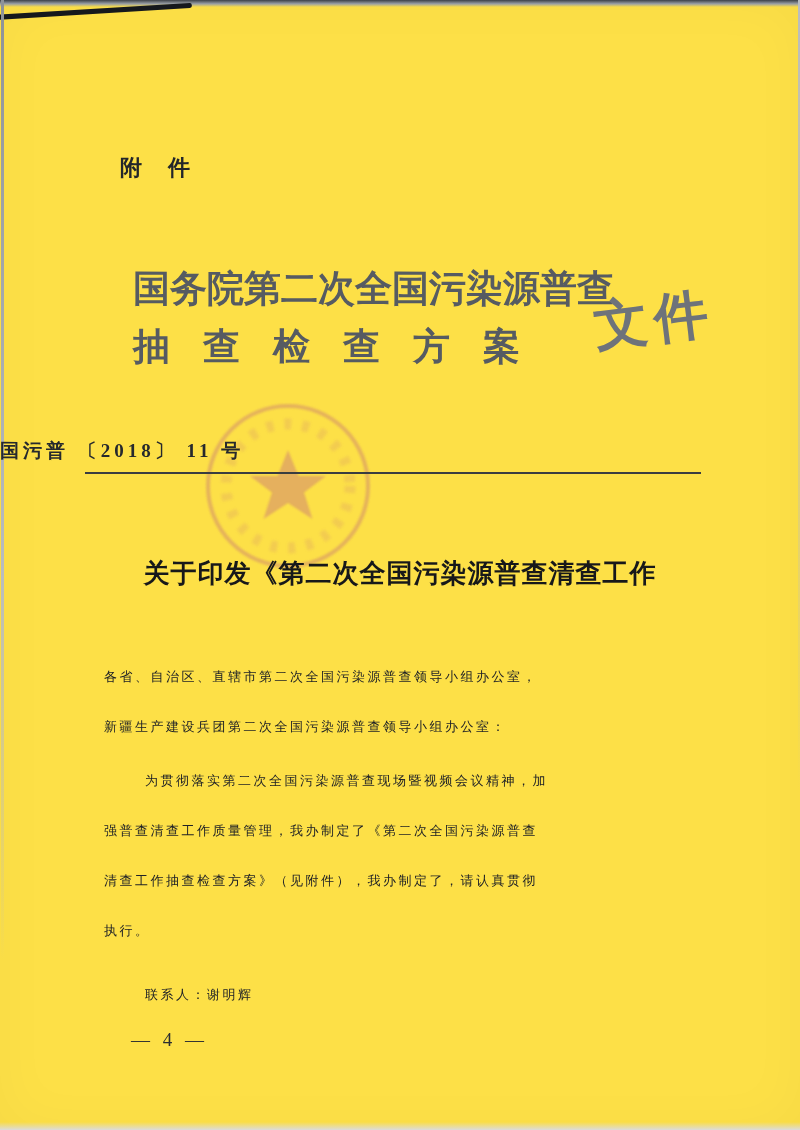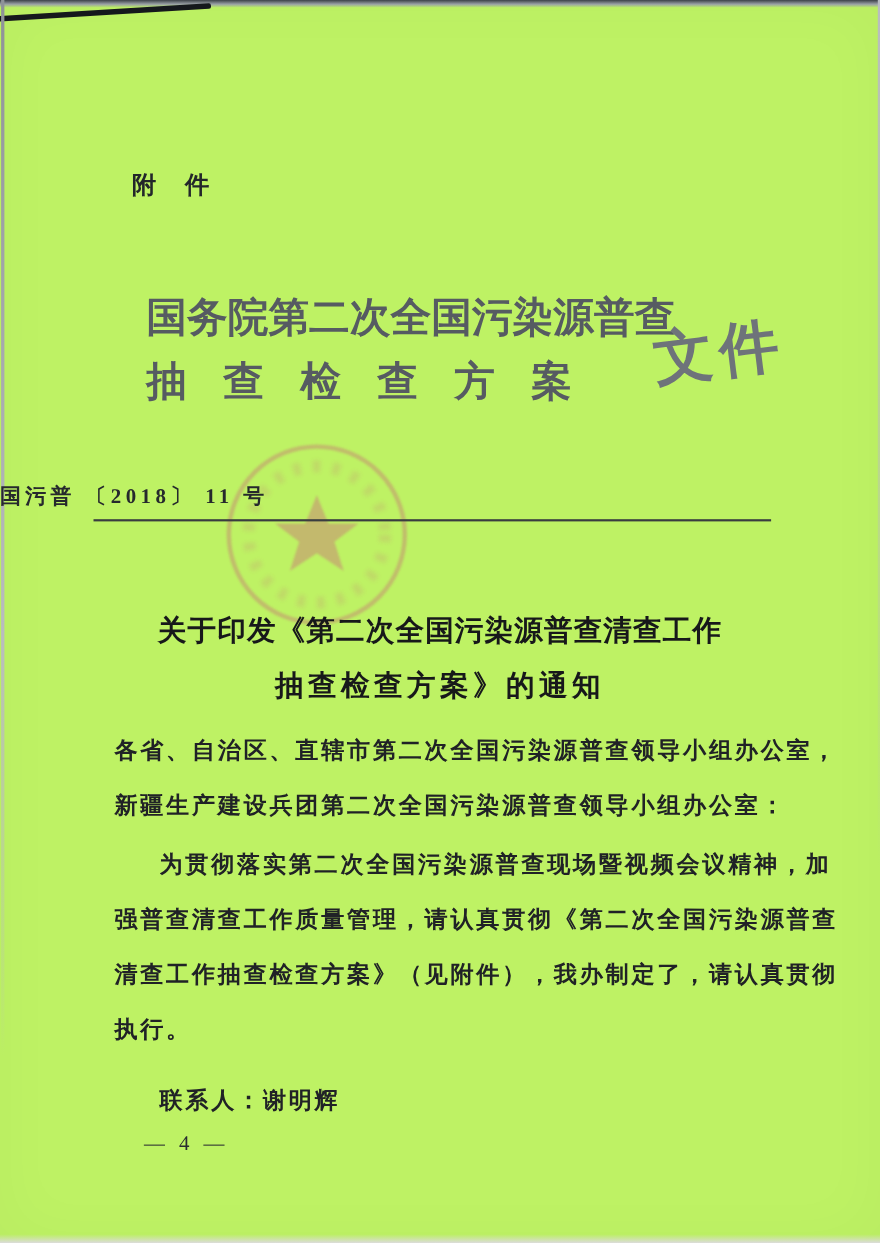--- a/index.html
+++ b/index.html
@@ -1,20 +1,20 @@
 <!DOCTYPE html>
 <html><head>
 <meta charset="utf-8">
 <style>
   html,body{margin:0;padding:0;background:#e9e9e9;}
   .page{
     position:relative;
     width:800px;height:1130px;
     margin:0 auto;
-    background:#bef264;
+    background:#fde047;
     overflow:hidden;
     font-family:"Liberation Serif","DejaVu Serif",serif;
     color:#1f1f1f;
     box-shadow:inset 0 0 60px rgba(0,0,0,0.03);
   }
   
   .edge-top{position:absolute;top:0;left:0;width:100%;height:7px;
     background:linear-gradient(to bottom,#3c4148 0%,#9aa0a6 55%,rgba(250,250,250,0) 100%);}
   .edge-top-streak{position:absolute;top:9px;left:-8px;width:200px;height:5px;
     background:#15181c;transform:rotate(-3.5deg);border-radius:2px;}
@@ -60,21 +60,21 @@
   }
   .title-line{
     position:absolute;left:0;width:100%;text-align:center;
     font-size:26px;font-weight:bold;color:#17181a;white-space:nowrap;
   }
   .title-line.l1{top:556px;letter-spacing:1px;}
   .title-line.l2{top:606px;letter-spacing:4px;}
 
   .body-text{
     position:absolute;left:104px;width:640px;
-    font-size:21px;font-weight:700;letter-spacing:2.5px;
+    font-size:13px;font-weight:400;letter-spacing:2.5px;
     color:#202226;white-space:nowrap;
   }
   .recip1{top:668px;}
   .recip2{top:718px;}
   .para1{top:772px;left:145px;}
   .para2{top:822px;}
   .para3{top:872px;}
   .para4{top:922px;}
   .contact{top:986px;left:145px;}
   .page-number{
@@ -111,27 +111,26 @@
     <circle cx="86" cy="86" r="80" fill="none" stroke="rgba(197,118,118,0.50)" stroke-width="4" filter="url(#blur1)"></circle>
     <circle cx="86" cy="86" r="62" fill="none" stroke="rgba(197,118,118,0.22)" stroke-width="11" stroke-dasharray="7 11" filter="url(#blur2)"></circle>
     <polygon points="86,50 96.5,76 124,76 102,92.5 110.5,119 86,103 61.5,119 70,92.5 48,76 75.5,76" fill="rgba(200,120,120,0.55)" filter="url(#blur1)"></polygon>
   </svg>
 
   <div class="doc-number">国污普 〔2018〕 11 号</div>
 
   <div class="separator"></div>
 
   <div class="title-line l1">关于印发《第二次全国污染源普查清查工作</div>
-  <div class="title-line l2">抽查检查方案》的通知</div>
 
   <div class="body-text recip1">各省、自治区、直辖市第二次全国污染源普查领导小组办公室，</div>
   <div class="body-text para1">为贯彻落实第二次全国污染源普查现场暨视频会议精神，加</div>
 
   <div class="body-text recip2">新疆生产建设兵团第二次全国污染源普查领导小组办公室：</div>
-  <div class="body-text para2">强普查清查工作质量管理，请认真贯彻《第二次全国污染源普查</div>
+  <div class="body-text para2">强普查清查工作质量管理，我办制定了《第二次全国污染源普查</div>
   <div class="body-text para3">清查工作抽查检查方案》（见附件），我办制定了，请认真贯彻</div>
   <div class="body-text para4">执行。</div>
 
   <div class="body-text contact">联系人：谢明辉</div>
 
   <div class="page-number">— 4 —</div>
 
 </div>
 
 </body></html>

